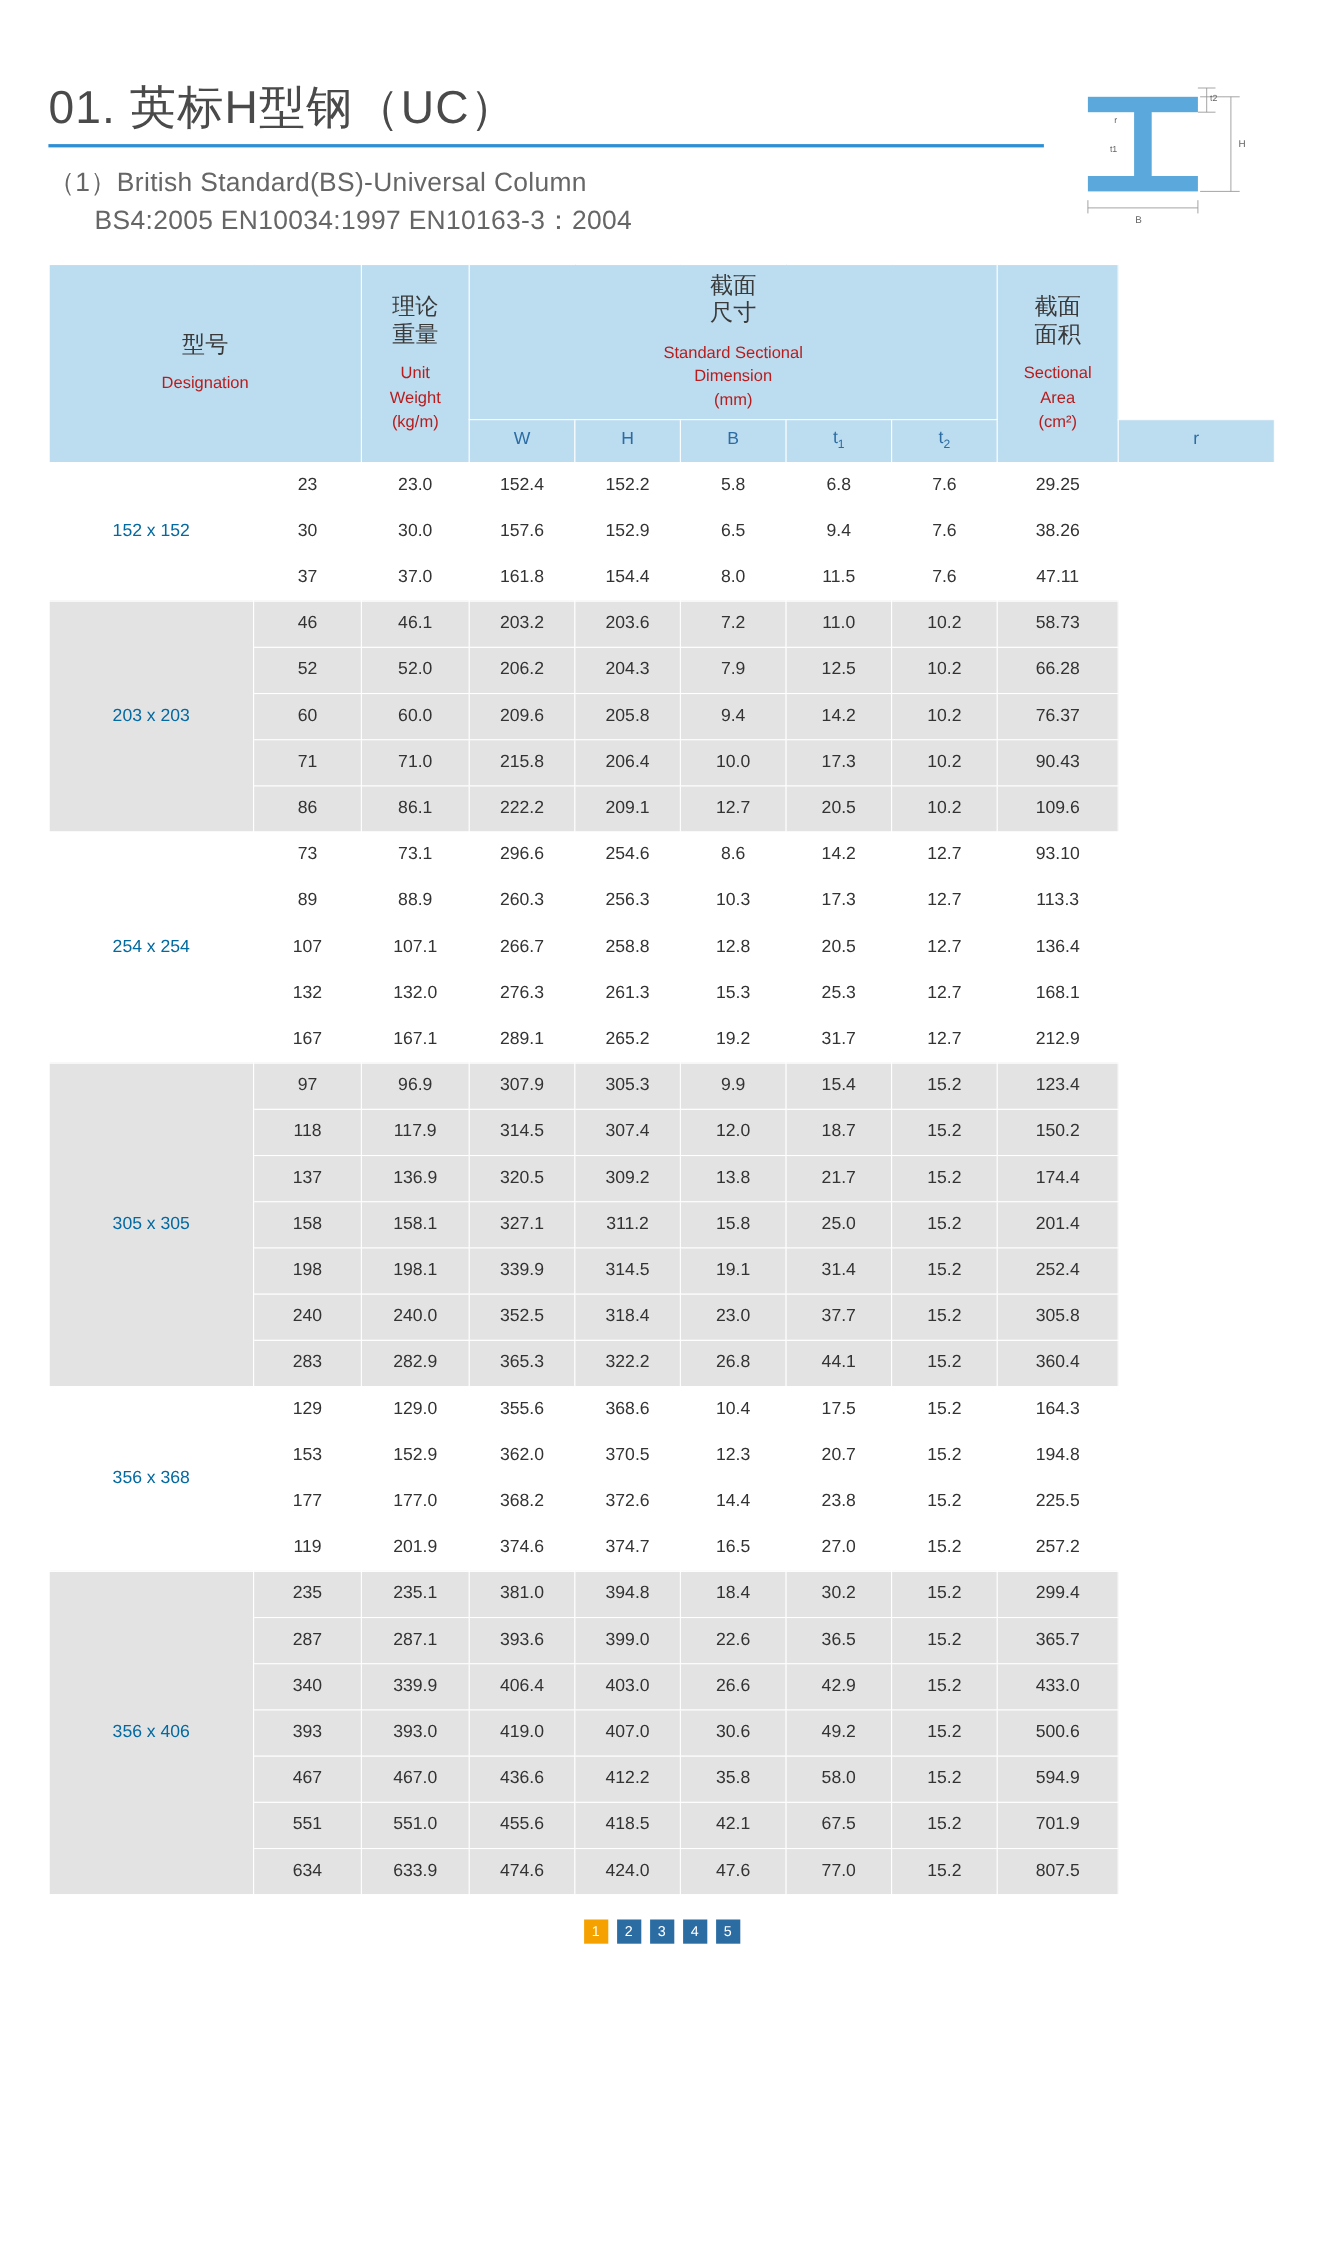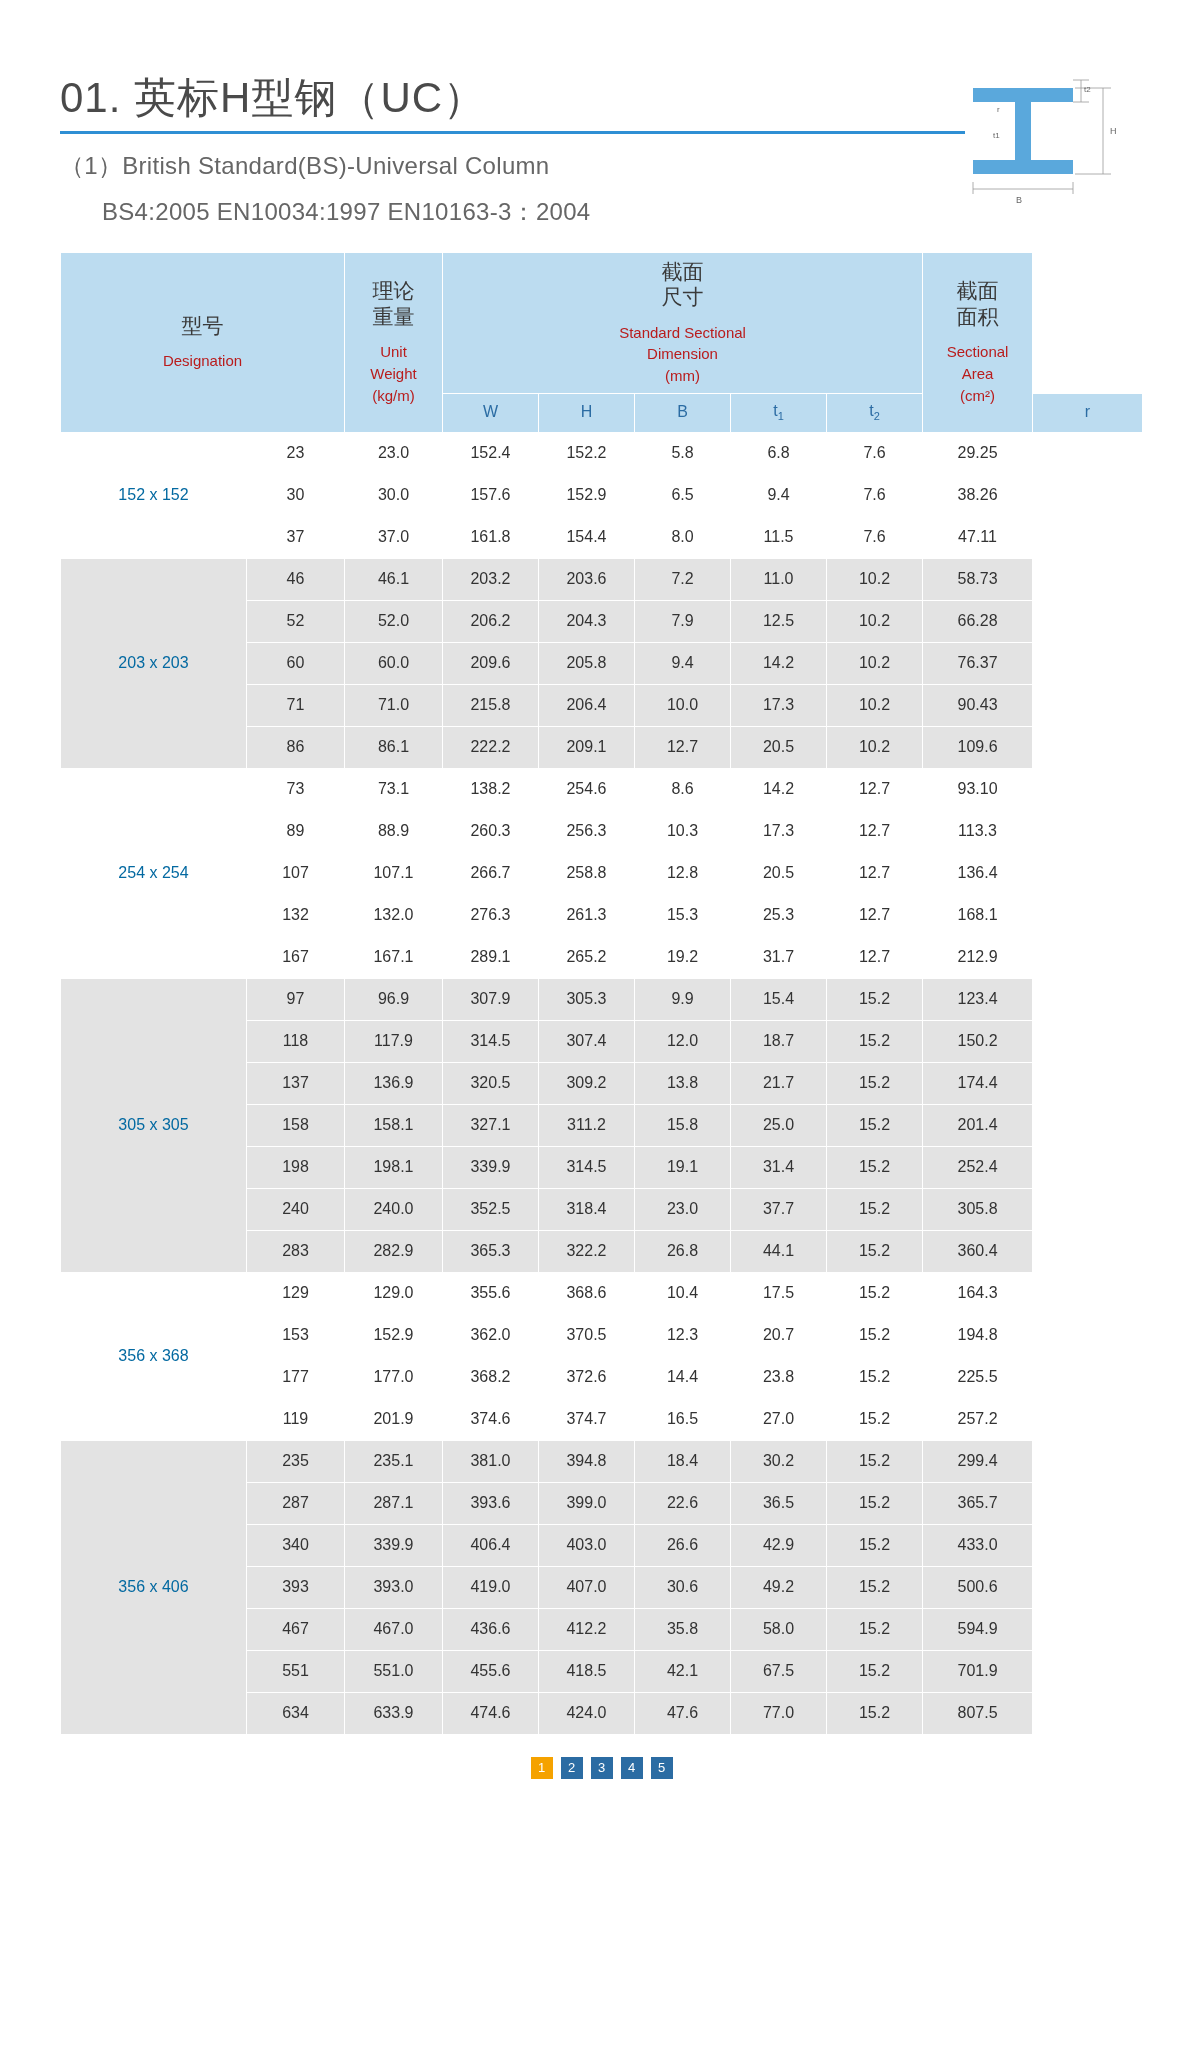--- a/index.html
+++ b/index.html
@@ -12,21 +12,21 @@
     background: #ffffff;
     font-family: "Liberation Sans", sans-serif;
     color: #333333;
     overflow: hidden;
   }
   .page {
     position: relative;
     width: 1203px;
     height: 1880px;
     box-sizing: border-box;
-    padding: 0 60px;
+    padding: 0 44px;
   }
 
   
   .header {
     position: relative;
     padding-top: 72px;
   }
   .title-zh {
     font-size: 42px;
     color: #4a4a4a;
@@ -56,21 +56,21 @@
     margin: 0 0 14px 8px;
   }
   .subtitle-1 .gap {
     display: inline-block;
     width: 26px;
   }
   .subtitle-2 {
     font-size: 24px;
     color: #666666;
     letter-spacing: 0.3px;
-    margin: 0 0 14px 0;
+    margin: 0 0 2px 0;
   }
   .subtitle-3 {
     font-size: 24px;
     color: #666666;
     letter-spacing: 0.3px;
     margin: 0 0 0 42px;
   }
 
   
   .figure {
@@ -350,21 +350,21 @@
             <td>209.1</td>
             <td>12.7</td>
             <td>20.5</td>
             <td>10.2</td>
             <td>109.6</td>
           </tr>
           <tr>
             <td class="desig" rowspan="5">254 x 254</td>
             <td>73</td>
             <td>73.1</td>
-            <td>138.2</td>
+            <td>296.6</td>
             <td>254.6</td>
             <td>8.6</td>
             <td>14.2</td>
             <td>12.7</td>
             <td>93.10</td>
           </tr>
           <tr>
             <td>89</td>
             <td>88.9</td>
             <td>260.3</td>

